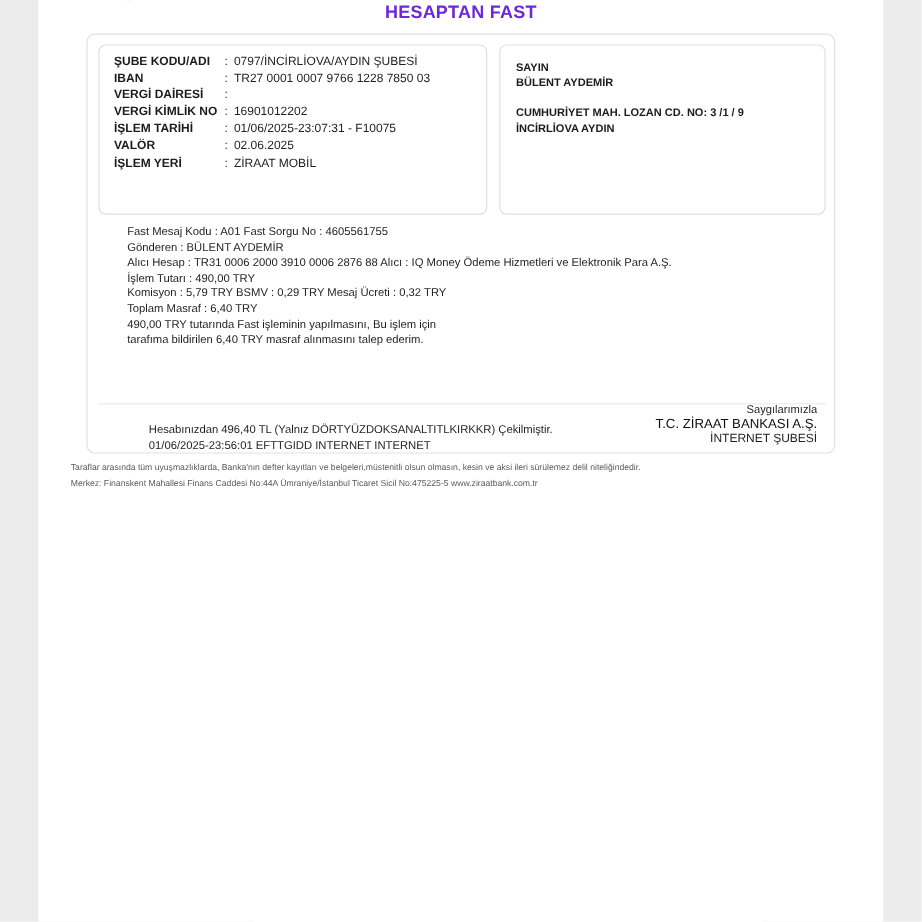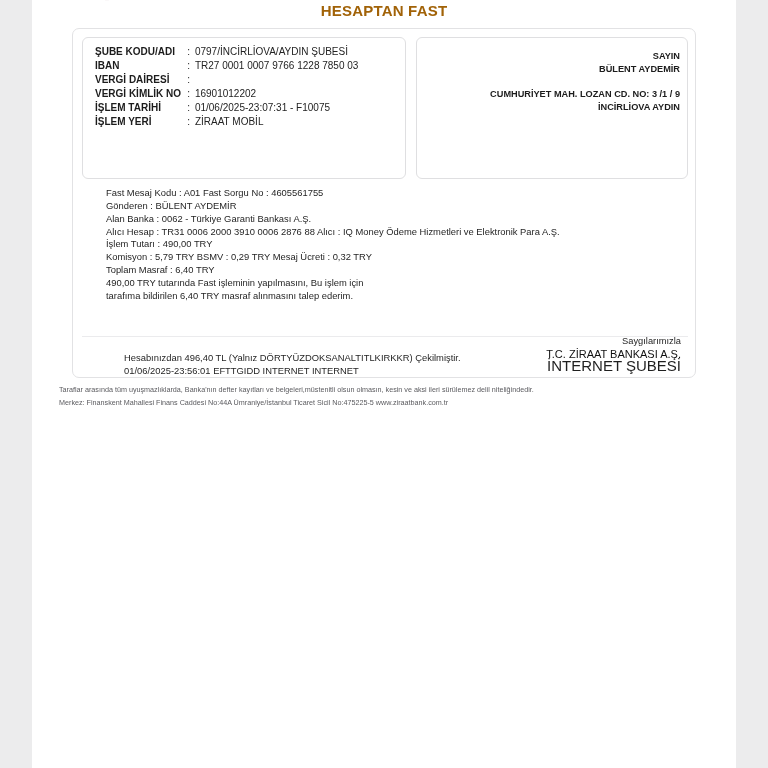--- a/index.html
+++ b/index.html
@@ -34,21 +34,21 @@
     overflow: hidden;
   }
   .doc-title {
     position: absolute;
     left: 0;
     top: 2px;
     width: 704px;
     text-align: center;
     font-size: 15px;
     font-weight: bold;
-    color: #a16207;
+    color: #6d28d9;
     letter-spacing: 0.2px;
   }
   .receipt-card {
     position: absolute;
     left: 40px;
     top: 28px;
     width: 624px;
     height: 350px;
     border: 1px solid #e2e2e4;
     border-radius: 7px;
@@ -102,21 +102,20 @@
   table.kv td.v {
     font-weight: normal;
     color: #232323;
   }
 
   .addr {
     position: absolute;
     left: 13px;
     top: 12px;
     width: 250px;
-    text-align: right;
   }
   .addr div {
     font-size: 9.2px;
     font-weight: bold;
     color: #1c1c1c;
     line-height: 12.5px;
     white-space: nowrap;
   }
   .addr .gap { height: 13px; }
 
@@ -158,21 +157,21 @@
     color: #1f1f1f;
     line-height: 12.5px;
   }
   .sign .s2 {
     font-size: 11px;
     font-weight: normal;
     color: #111;
     line-height: 12.5px;
   }
   .sign .s3 {
-    font-size: 15px;
+    font-size: 10px;
     color: #1f1f1f;
     line-height: 12.5px;
   }
 
   
   .summary {
     position: absolute;
     left: 51px;
     top: 322px;
     width: 430px;
@@ -231,20 +230,25 @@
           </tr>
           <tr>
             <td class="k">VERGİ KİMLİK NO</td>
             <td class="sep">:</td>
             <td class="v">16901012202</td>
           </tr>
           <tr>
             <td class="k">İŞLEM TARİHİ</td>
             <td class="sep">:</td>
             <td class="v">01/06/2025-23:07:31 - F10075</td>
+          </tr>
+          <tr>
+            <td class="k">VALÖR</td>
+            <td class="sep">:</td>
+            <td class="v">02.06.2025</td>
           </tr>
           <tr>
             <td class="k">İŞLEM YERİ</td>
             <td class="sep">:</td>
             <td class="v">ZİRAAT MOBİL</td>
           </tr>
         </tbody>
           </table>
       </div>
 
@@ -256,21 +260,20 @@
           <div>CUMHURİYET MAH. LOZAN CD. NO: 3 /1 / 9</div>
           <div>İNCİRLİOVA AYDIN</div>
         </div>
       </div>
 
     </div>
 
     <div class="body-block">
       <div class="line">Fast Mesaj Kodu : A01 Fast Sorgu No : 4605561755</div>
       <div class="line">Gönderen : BÜLENT AYDEMİR</div>
-      <div class="line">Alan Banka : 0062 - Türkiye Garanti Bankası A.Ş.</div>
       <div class="line wrap">Alıcı Hesap : TR31 0006 2000 3910 0006 2876 88 Alıcı : IQ Money Ödeme Hizmetleri ve Elektronik Para A.Ş.</div>
       <div class="line">İşlem Tutarı : 490,00 TRY</div>
       <div class="line">Komisyon : 5,79 TRY BSMV : 0,29 TRY Mesaj Ücreti : 0,32 TRY</div>
       <div class="line">Toplam Masraf : 6,40 TRY</div>
       <div class="line">490,00 TRY tutarında Fast işleminin yapılmasını, Bu işlem için</div>
       <div class="line">tarafıma bildirilen 6,40 TRY masraf alınmasını talep ederim.</div>
     </div>
 
     <div class="divider"></div>
 

